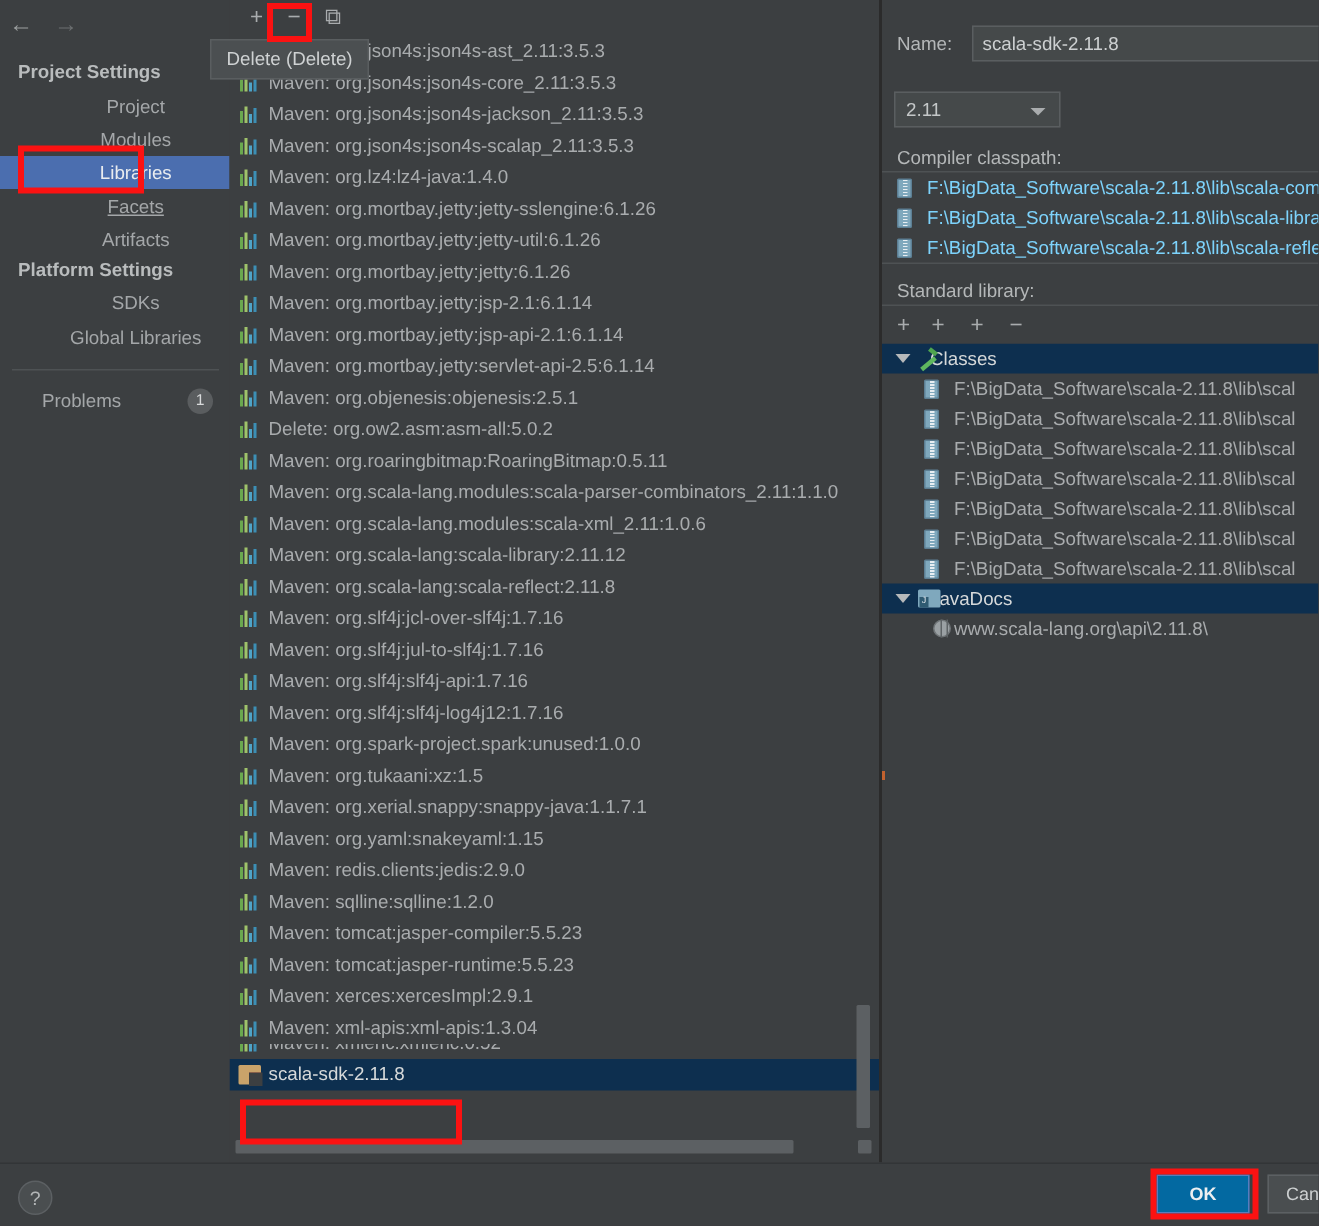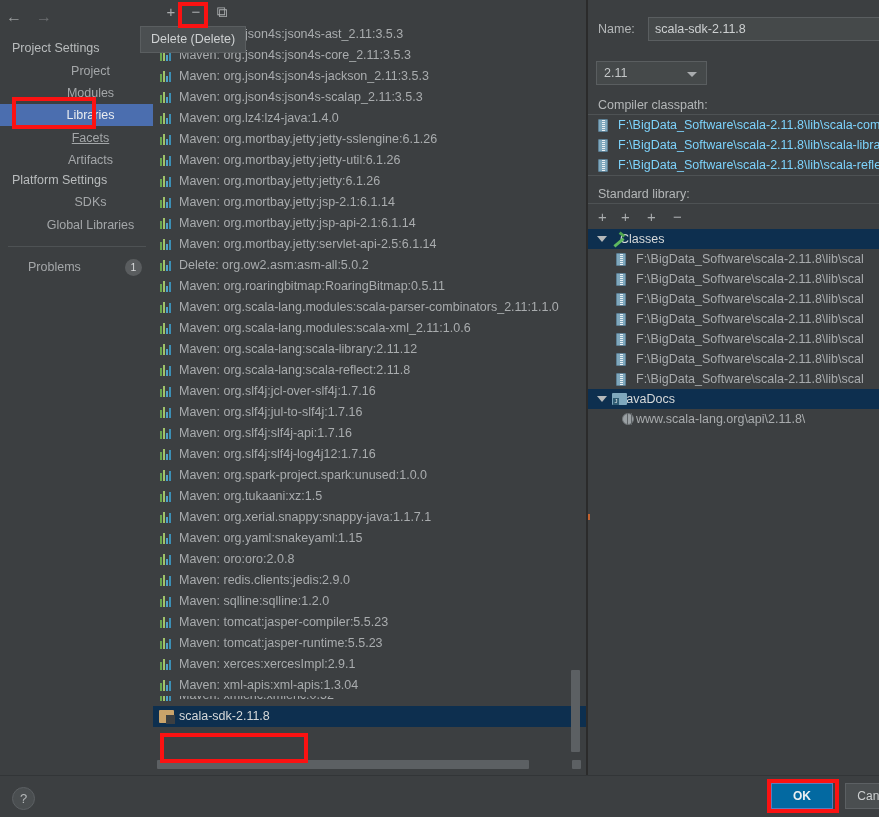--- a/index.html
+++ b/index.html
@@ -16,21 +16,21 @@
   
   #sidebar {
     position: absolute; left: 0; top: 0; width: 153px; height: 775px;
     background: #3c3f41;
   }
   #navbtns { position: absolute; left: 6px; top: 10px; display: flex; gap: 14px; }
   .navarrow { font-size: 16px; line-height: 14px; color: #9a9d9e; }
   .navarrow.dim { color: #6b6e70; }
 
   .nav-group-title {
-    position: absolute; left: 12px; font-weight: normal; color: #b9bcbd;
+    position: absolute; left: 12px; font-weight: bold; color: #b9bcbd;
     font-size: 12.5px; white-space: nowrap;
   }
   .nav-item {
     position: absolute; left: 0; width: 153px; height: 22px;
     padding-left: 28px; line-height: 22px; color: #a4a7a9;
     font-size: 12.5px; white-space: nowrap; text-align: center;
   }
   .nav-item.selected { background: #4b6eaf; color: #e9ecef; }
 
   #sidebar-sep {
@@ -382,20 +382,26 @@
               <i></i>
               <i></i>
               <i></i>
               <i></i>
             </span><span>Maven: org.mortbay.jetty:servlet-api-2.5:6.1.14</span></div>
           <div class="lib-row"><span class="maven-icon">
               <i></i>
               <i></i>
               <i></i>
               <i></i>
+            </span><span>Maven: org.objenesis:objenesis:2.5.1</span></div>
+          <div class="lib-row"><span class="maven-icon">
+              <i></i>
+              <i></i>
+              <i></i>
+              <i></i>
             </span><span>Delete: org.ow2.asm:asm-all:5.0.2</span></div>
           <div class="lib-row"><span class="maven-icon">
               <i></i>
               <i></i>
               <i></i>
               <i></i>
             </span><span>Maven: org.roaringbitmap:RoaringBitmap:0.5.11</span></div>
           <div class="lib-row"><span class="maven-icon">
               <i></i>
               <i></i>
@@ -461,26 +467,20 @@
               <i></i>
               <i></i>
               <i></i>
             </span><span>Maven: org.xerial.snappy:snappy-java:1.1.7.1</span></div>
           <div class="lib-row"><span class="maven-icon">
               <i></i>
               <i></i>
               <i></i>
               <i></i>
             </span><span>Maven: org.yaml:snakeyaml:1.15</span></div>
-          <div class="lib-row"><span class="maven-icon">
-              <i></i>
-              <i></i>
-              <i></i>
-              <i></i>
-            </span><span>Maven: oro:oro:2.0.8</span></div>
           <div class="lib-row"><span class="maven-icon">
               <i></i>
               <i></i>
               <i></i>
               <i></i>
             </span><span>Maven: redis.clients:jedis:2.9.0</span></div>
           <div class="lib-row"><span class="maven-icon">
               <i></i>
               <i></i>
               <i></i>

